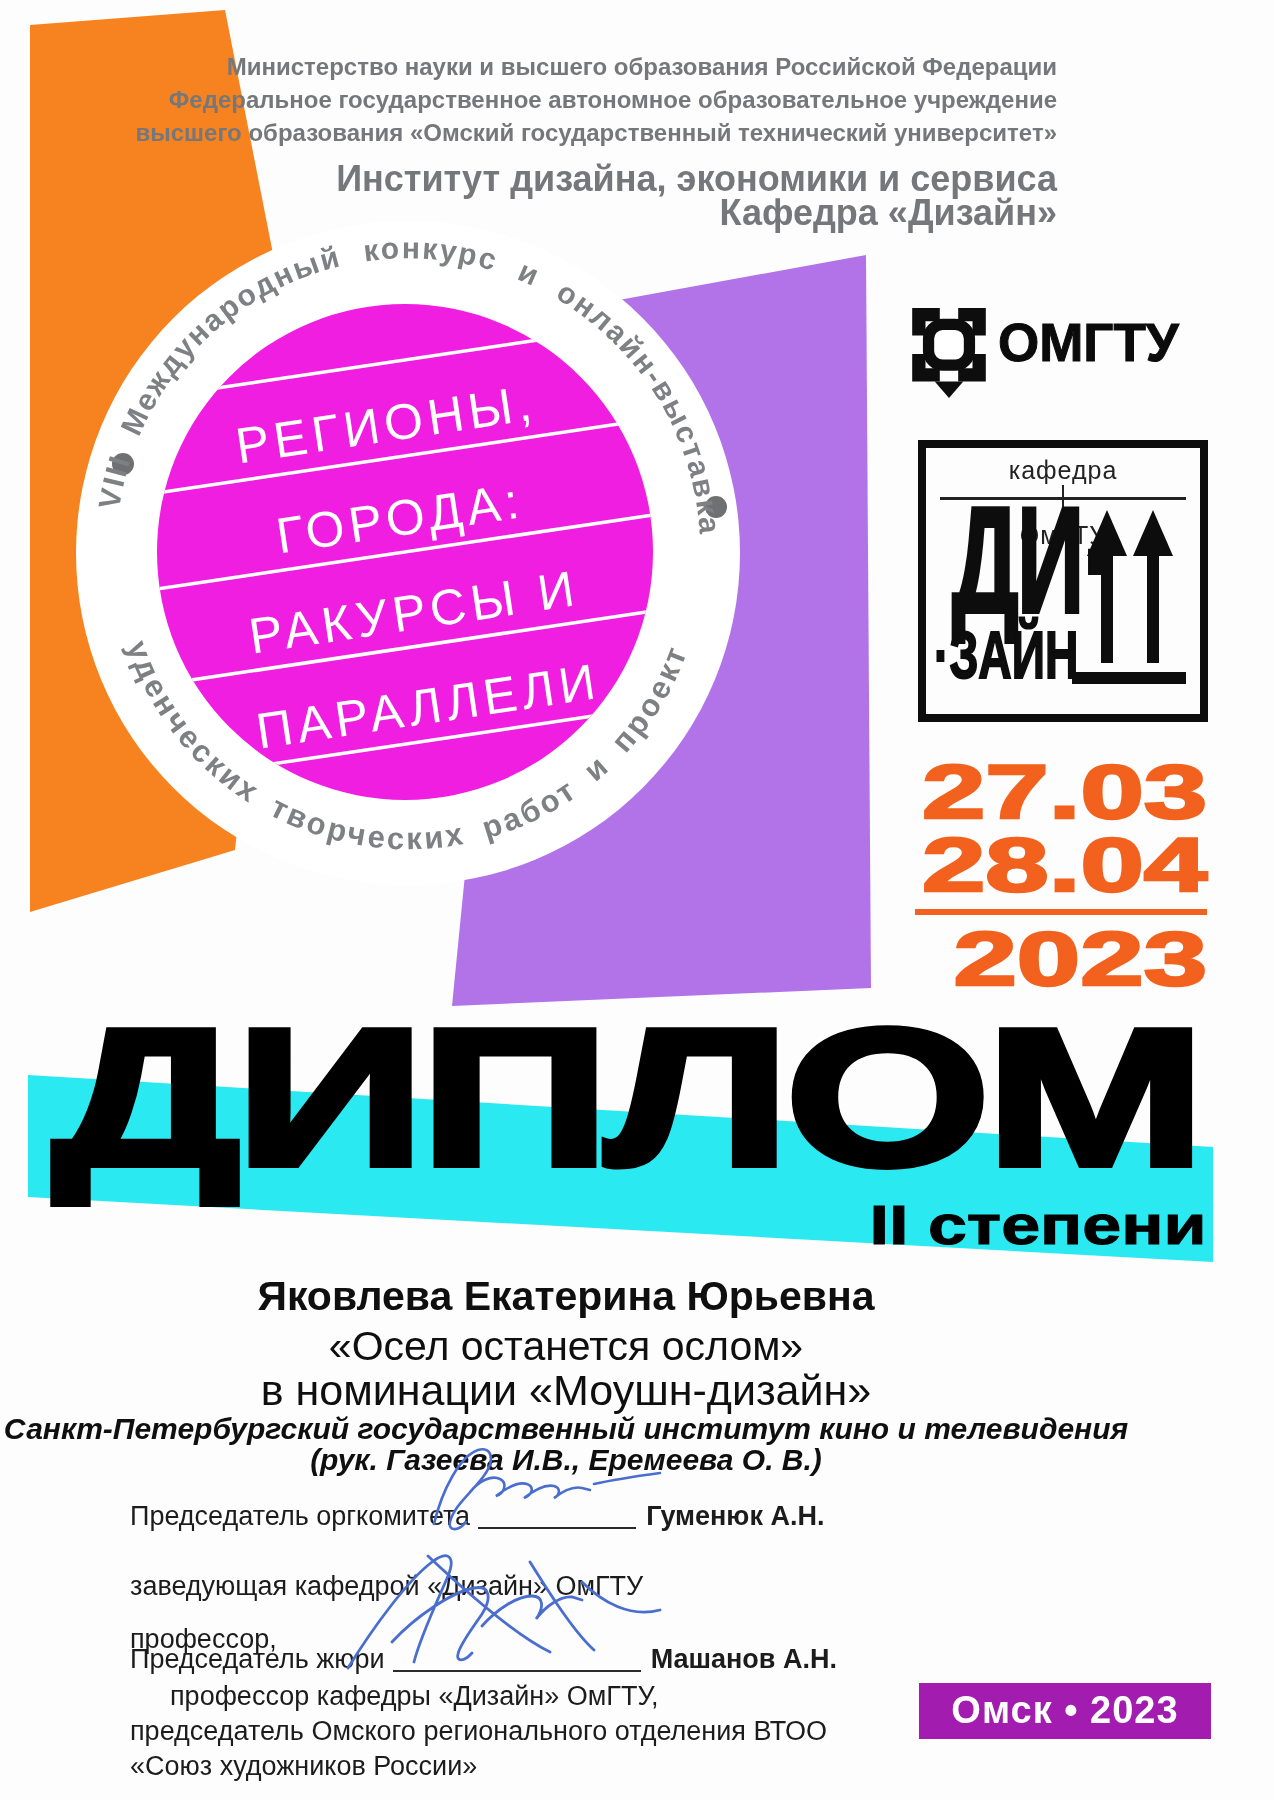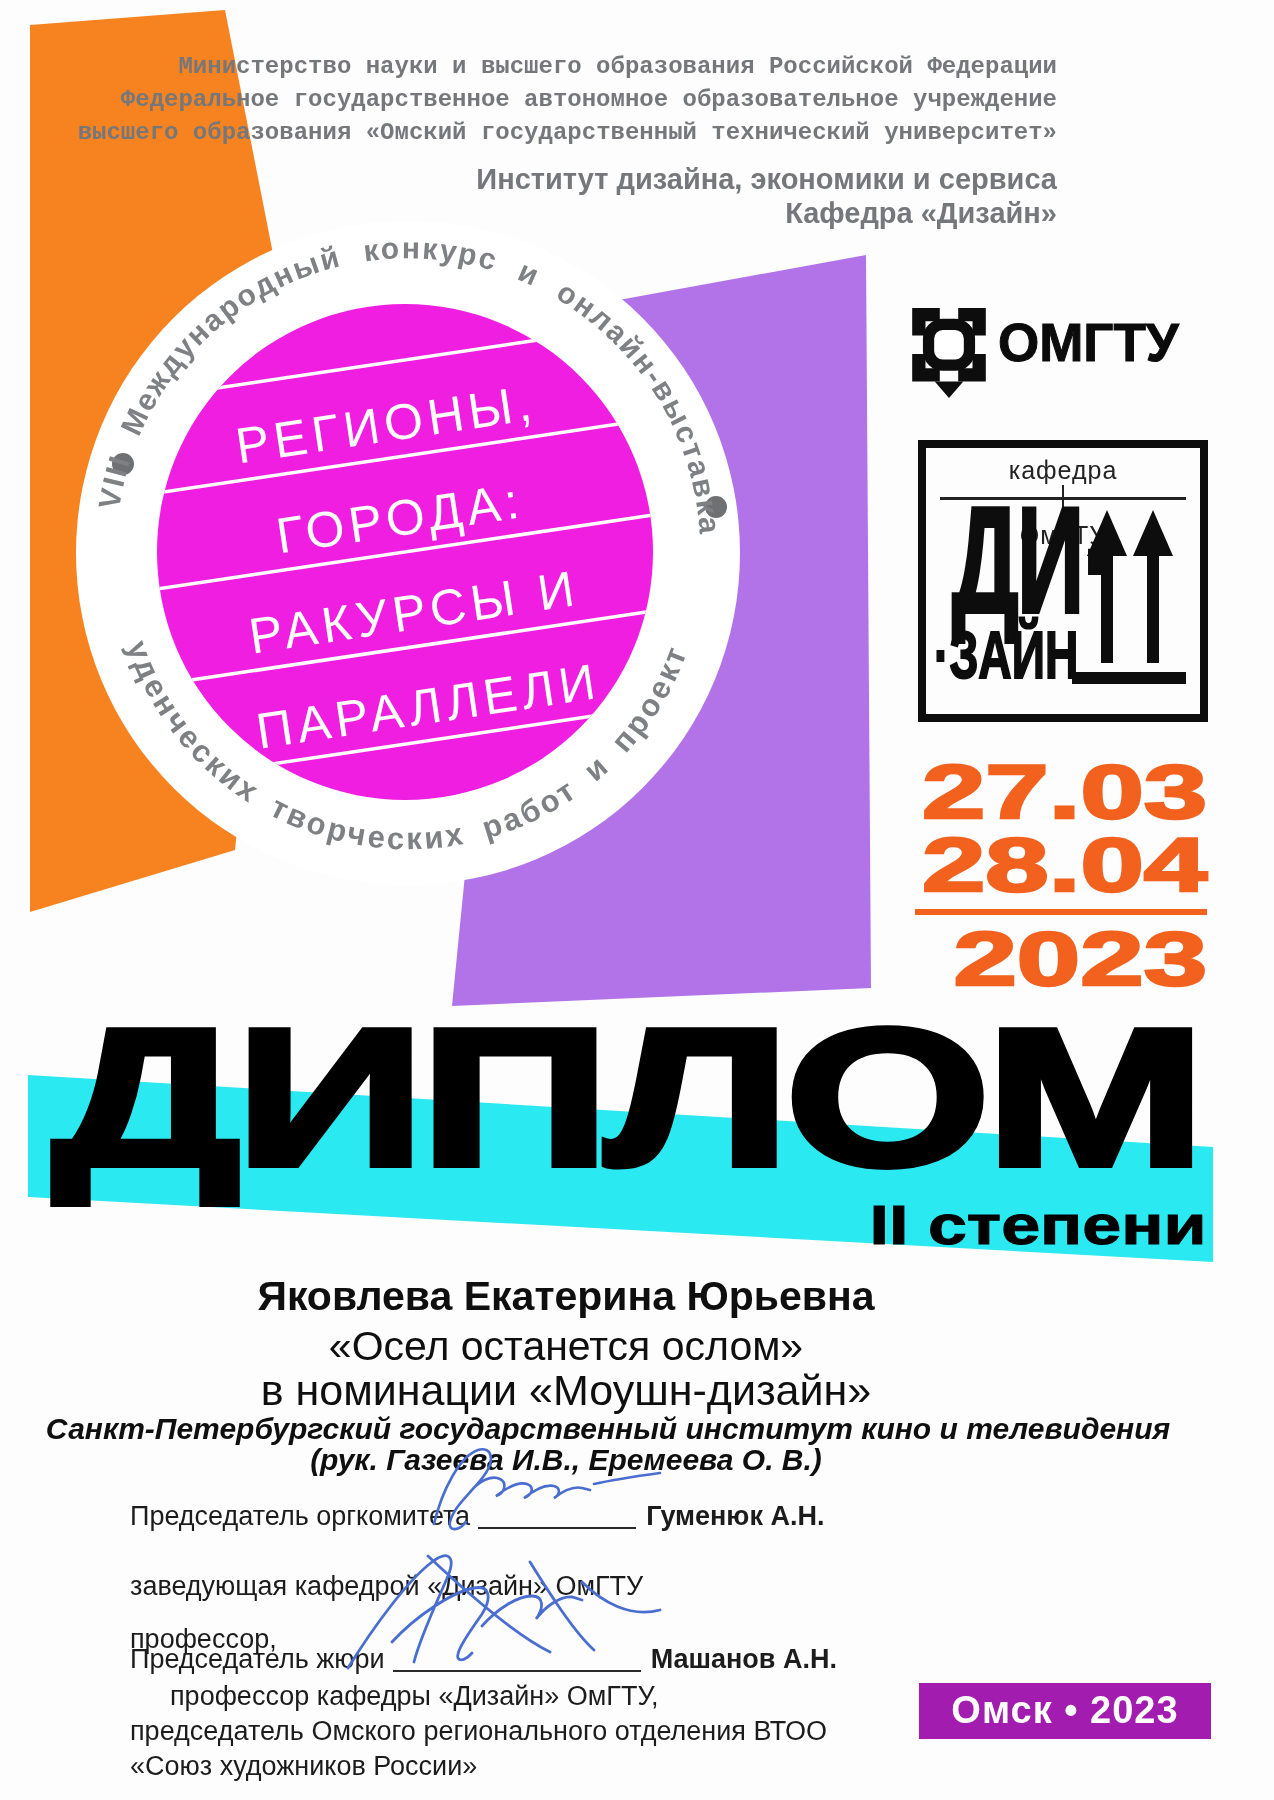--- a/index.html
+++ b/index.html
@@ -3,22 +3,22 @@
 <meta charset="utf-8">
 <style>
   html,body{margin:0;padding:0;}
   body{
     width:1274px;height:1800px;position:relative;overflow:hidden;
     background:#FDFDFD;font-family:"Liberation Sans",sans-serif;
   }
   .abs{position:absolute;}
   
   .hdr{position:absolute;right:217px;text-align:right;color:#76777B;font-weight:700;}
-  .hdr-small{top:50px;font-size:24px;line-height:33px;font-family:Liberation Mono, monospace;}
-  .hdr-big{top:162px;font-size:29px;line-height:34px;}
+  .hdr-small{top:50px;font-size:24px;line-height:33px;}
+  .hdr-big{top:162px;font-size:36px;line-height:34px;}
   
   svg.art{position:absolute;left:0;top:0;}
   .ring-text{font-family:"Liberation Sans",sans-serif;font-weight:700;fill:#7E8084;}
   .ring-top{font-size:30px;letter-spacing:2px;word-spacing:12px;}
   .ring-bottom{font-size:31px;letter-spacing:3px;word-spacing:8px;}
   .stamp-row{font-family:"Liberation Sans",sans-serif;font-size:50px;font-weight:400;
     letter-spacing:5px;fill:#ffffff;text-anchor:middle;}
   
   .omgtu-label{position:absolute;left:998px;top:316px;font-size:53px;font-weight:700;
     color:#0b0b0b;-webkit-text-stroke:1px #0b0b0b;line-height:1;}
@@ -46,21 +46,21 @@
     line-height:1;letter-spacing:-4px;transform:scale(1.35,1);transform-origin:0 0;
     -webkit-text-stroke:6px #000;white-space:nowrap;}
   .degree{position:absolute;right:67px;top:1197px;font-size:56px;font-weight:700;color:#000;
     transform:scaleX(1.25);transform-origin:100% 50%;line-height:1;
     -webkit-text-stroke:1px #000;}
   
   .center-line{position:absolute;left:0;width:1132px;text-align:center;color:#0f0f0f;line-height:1;}
   .recipient{top:1276px;font-size:41px;font-weight:700;}
   .work{top:1326px;font-size:41px;font-weight:400;}
   .nomination{top:1369px;font-size:43px;font-weight:400;}
-  .institution{top:1414px;font-size:30px;font-weight:700;font-style:italic;margin-left:42px;}
+  .institution{top:1414px;font-size:30px;font-weight:700;font-style:italic;}
   .supervisors{top:1445px;font-size:30px;font-weight:700;font-style:italic;}
   
   .sig-row{position:absolute;left:130px;display:flex;align-items:baseline;
     font-size:27px;color:#1c1c1c;white-space:pre;line-height:1.2;}
   .sig-line{display:inline-block;border-bottom:2.5px solid #2a2a2a;height:24px;
     align-self:flex-end;margin:0 10px 3px 8px;}
   .sig-name{font-weight:700;}
   .sig-text{position:absolute;left:130px;font-size:27px;color:#1c1c1c;line-height:1.2;}
   .sig-ink{position:absolute;pointer-events:none;}
   

